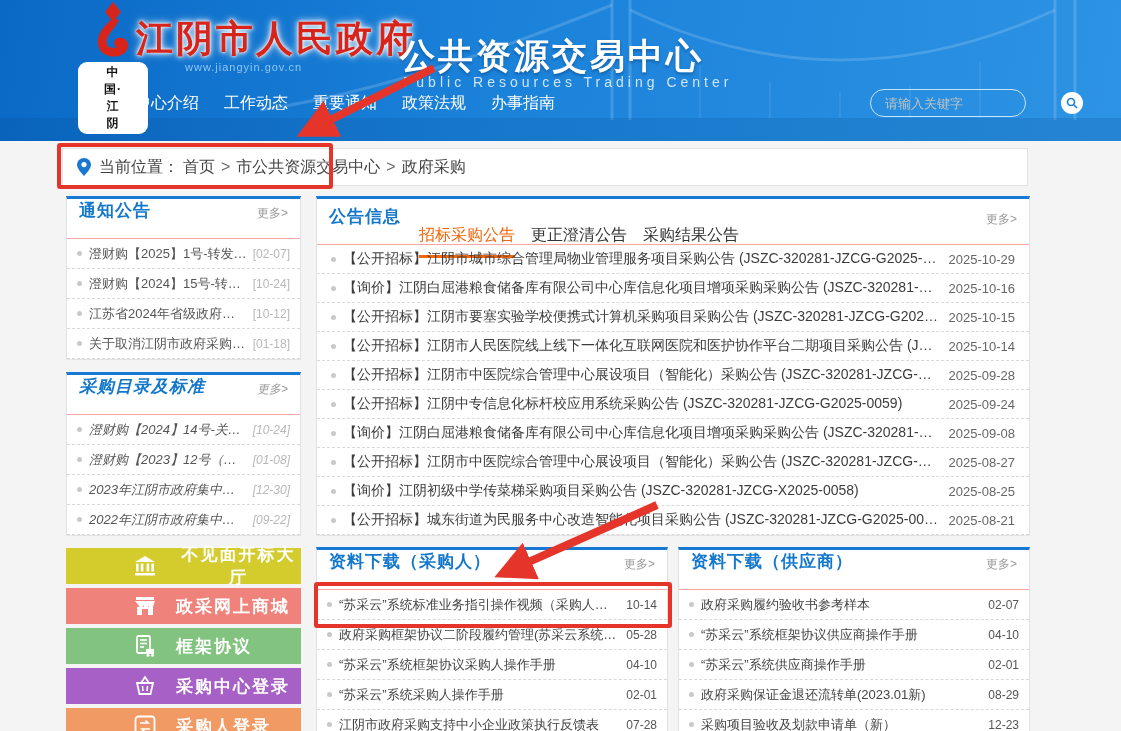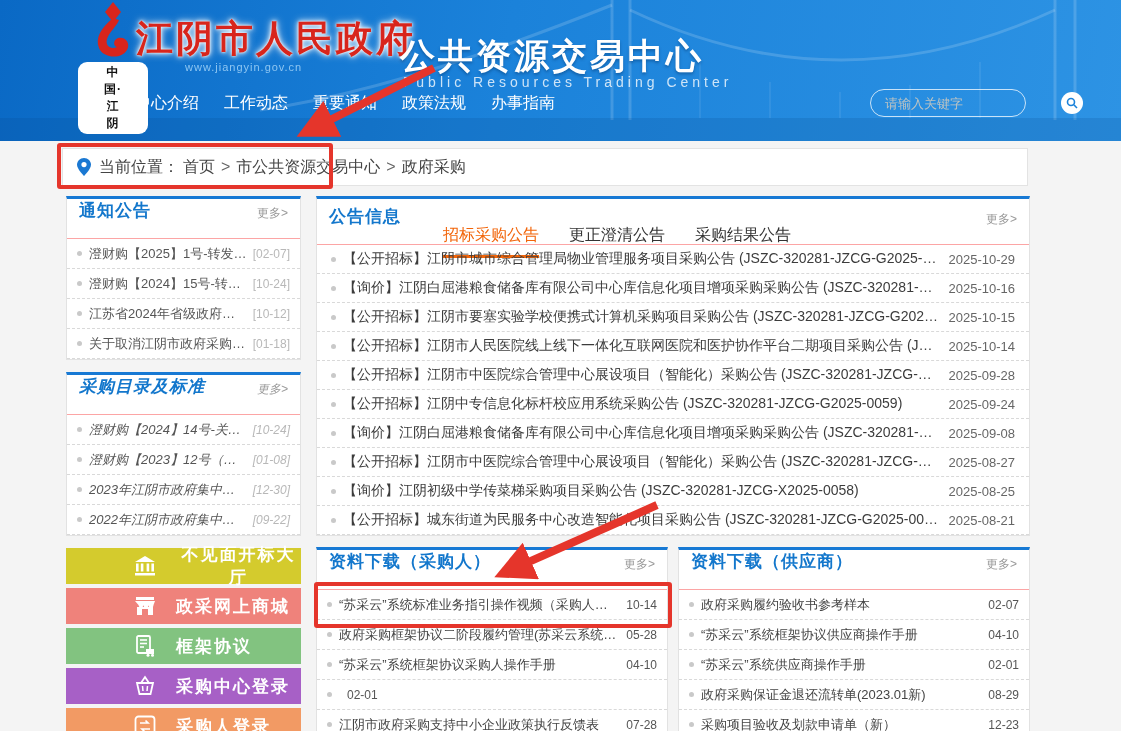--- a/index.html
+++ b/index.html
@@ -52,21 +52,21 @@
 
   ul { list-style:none; }
   .row { display:flex; align-items:center; border-bottom:1px dashed #d9d9d9; padding:0 10px; cursor:pointer; }
   .dot { width:5px; height:5px; border-radius:50%; background:#c9c9c9; margin-right:7px; flex:0 0 5px; }
   .row .txt { flex:1; overflow:hidden; white-space:nowrap; text-overflow:ellipsis; }
 
   .side-list .row { height:30px; font-size:13px; color:#555; }
   .side-list .date { color:#b8b8b8; font-size:12px; margin-left:6px; }
 
   .ann-head { height:46px; }
-  .tabs { display:flex; margin-left:42px; gap:30px; height:100%; }
+  .tabs { display:flex; margin-left:18px; gap:16px; height:100%; }
   .tab { display:flex; align-items:center; height:43px; font-size:16px; color:#333; cursor:pointer;
          border-bottom:3px solid transparent; }
   .tab.active { color:#f2650a; border-bottom-color:#f2650a; }
   .ann-list .row { height:29px; font-size:14px; color:#3c3c3c; padding:0 14px; }
   .ann-list .date { color:#666; font-size:13px; margin-left:10px; }
 
   .dl-list .row { height:30px; font-size:13px; color:#444; }
   .dl-list .date { color:#555; font-size:12px; margin-left:8px; }
 
   
@@ -353,20 +353,21 @@
         <span class="txt">政府采购框架协议二阶段履约管理(苏采云系统操...</span>
         <span class="date">05-28</span>
       </li>
     <li class="row">
         <span class="dot"></span>
         <span class="txt">“苏采云”系统框架协议采购人操作手册</span>
         <span class="date">04-10</span>
       </li>
     <li class="row">
         <span class="dot"></span>
+        <span class="txt">“苏采云”系统采购人操作手册</span>
         <span class="date">02-01</span>
       </li>
     <li class="row">
         <span class="dot"></span>
         <span class="txt">江阴市政府采购支持中小企业政策执行反馈表</span>
         <span class="date">07-28</span>
       </li>
   </ul>
 </div>
 

